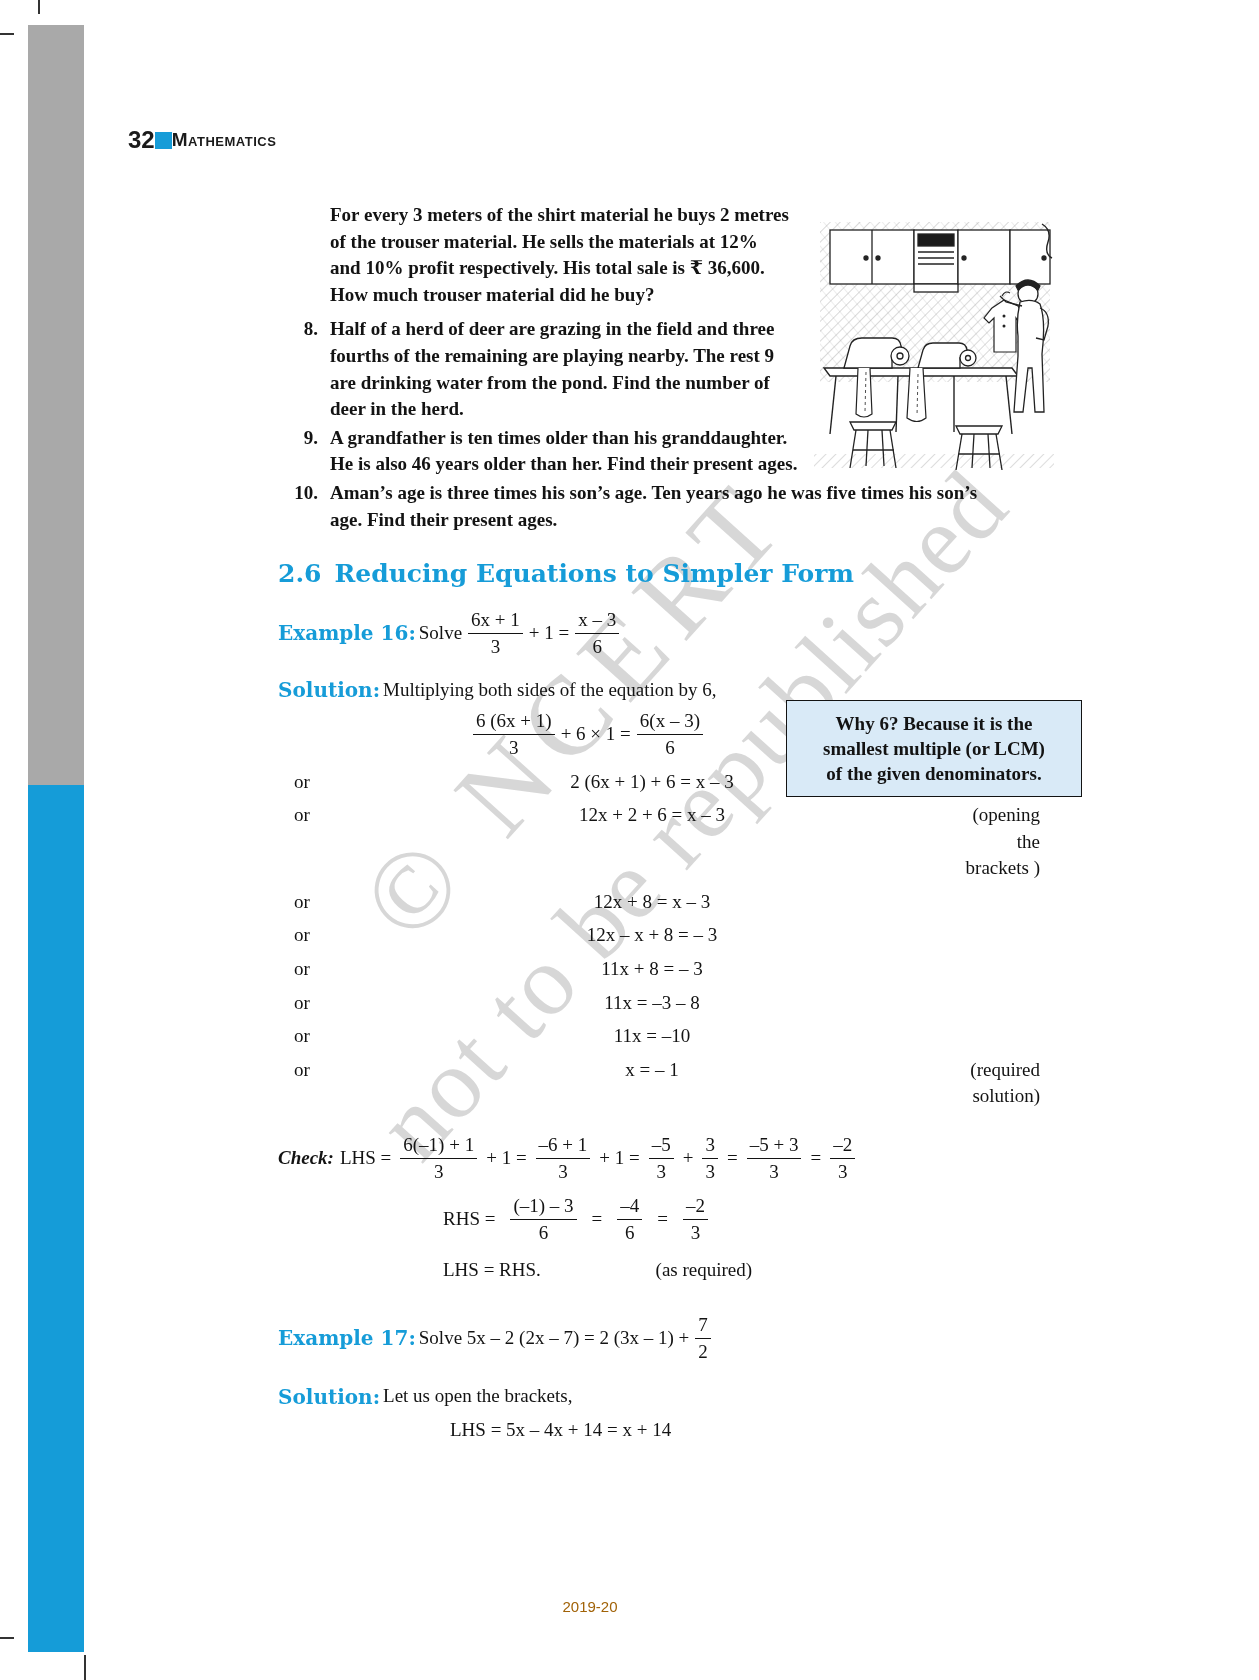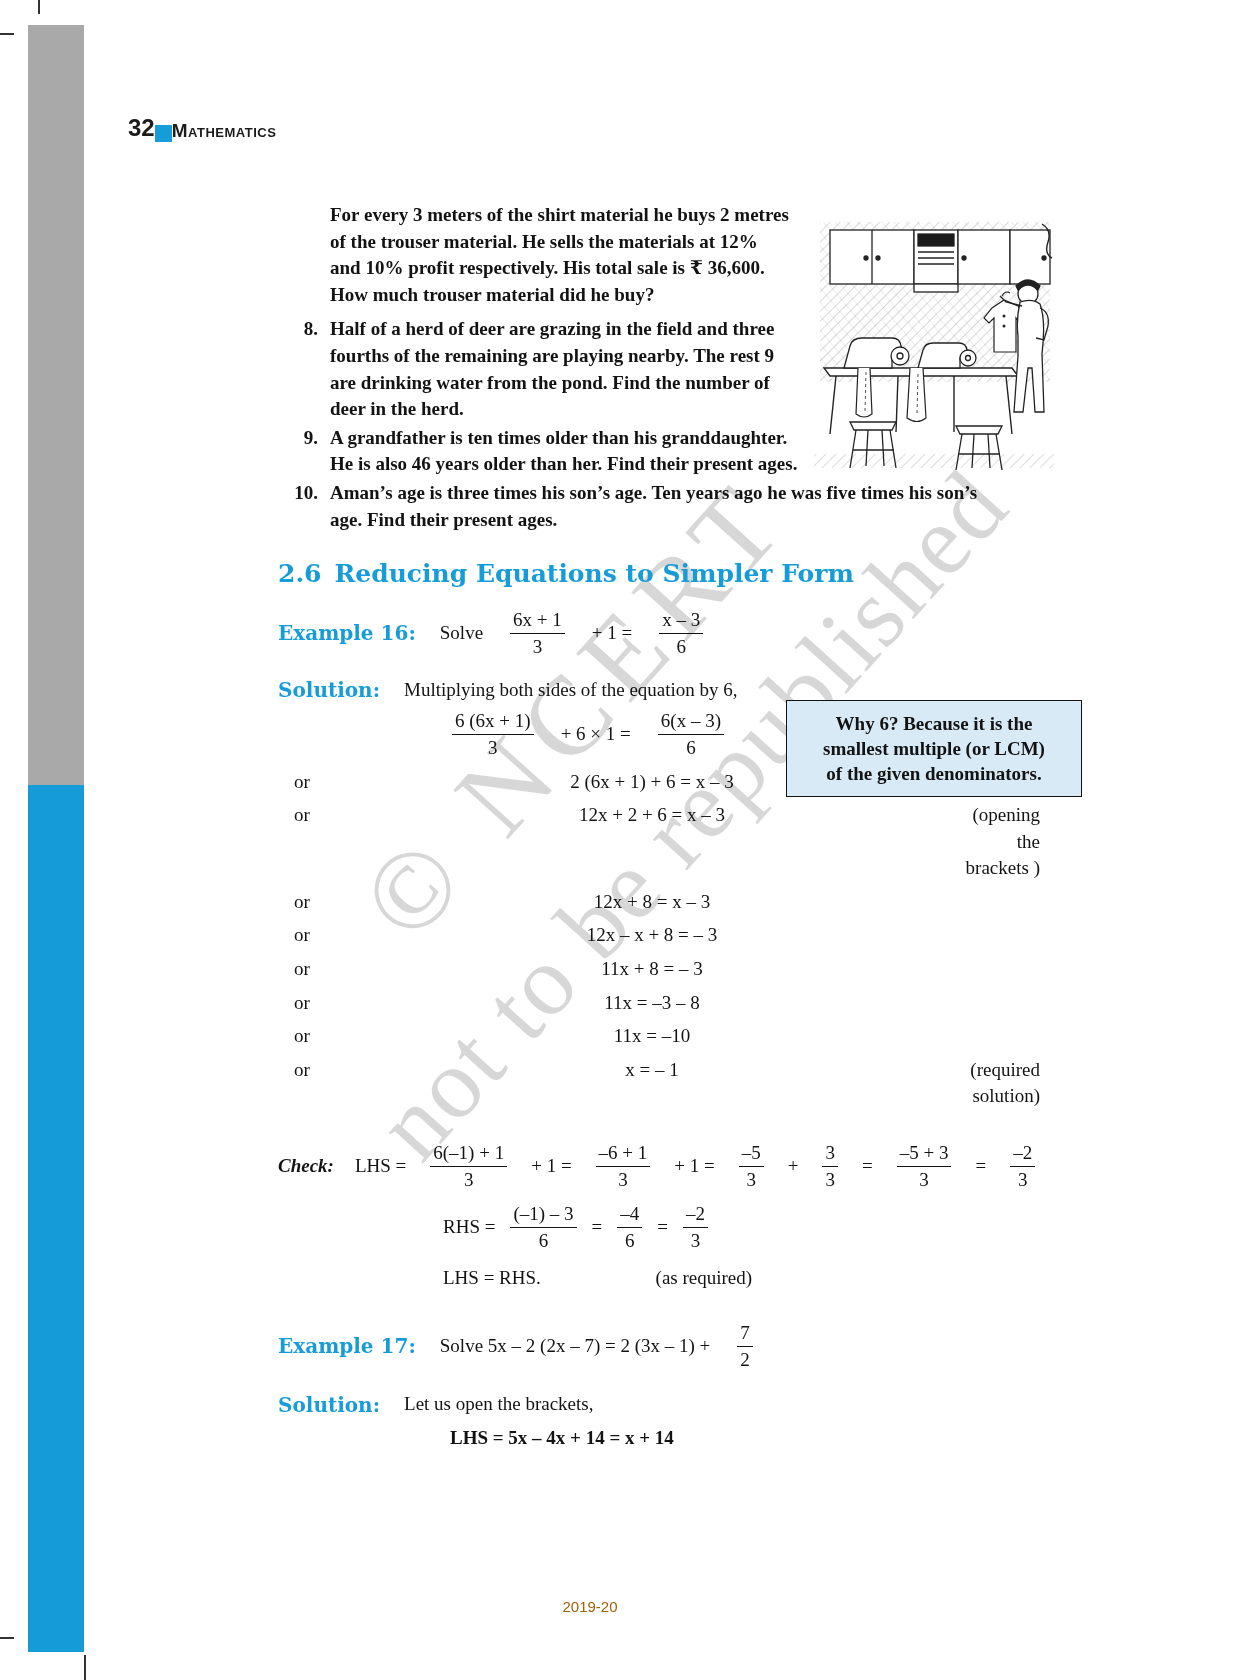--- a/index.html
+++ b/index.html
@@ -10,21 +10,21 @@
   }
   
   .sidebar-gray{position:absolute;left:28px;top:25px;width:56px;height:760px;background:#a9a9a9;}
   .sidebar-blue{position:absolute;left:28px;top:785px;width:56px;height:867px;background:#159cd8;}
   .crop{position:absolute;background:#333;}
   .crop.tl-v{left:38px;top:0;width:2px;height:14px;}
   .crop.l-h1{left:0;top:33px;width:14px;height:2px;}
   .crop.l-h2{left:0;top:1637px;width:14px;height:2px;}
   .crop.bl-v{left:84px;top:1655px;width:2px;height:25px;}
 
-  .page-header{position:absolute;left:128px;top:114px;display:flex;align-items:flex-end;z-index:3;}
+  .page-header{position:absolute;left:128px;top:126px;display:flex;align-items:center;z-index:3;}
   .page-num{font-family:"Liberation Sans",sans-serif;font-weight:bold;font-size:24px;color:#1b1b1b;}
   .hdr-square{width:17px;height:17px;background:#169cd8;display:inline-block;}
   .hdr-subject{font-family:"Liberation Sans",sans-serif;font-variant:small-caps;font-weight:600;
     font-size:19px;letter-spacing:.5px;color:#1b1b1b;}
 
   .watermark{
     position:absolute;left:105px;top:600px;width:1050px;z-index:1;
     transform:rotate(-48deg);transform-origin:50% 50%;
     text-align:center;color:rgba(155,155,155,.40);pointer-events:none;
     font-family:"Liberation Serif",serif;line-height:1.5;
@@ -44,36 +44,36 @@
   .problem .ptext{margin-left:12px;}
 
   .section-heading{margin:26px 0 0 0;color:#169cd8;font-family:"DejaVu Serif",serif;
     font-weight:bold;font-size:25px;line-height:1.2;display:flex;gap:13px;}
   .blue-label{color:#169cd8;font-family:"DejaVu Serif",serif;font-weight:bold;font-size:20px;}
 
   .frac{display:inline-block;vertical-align:middle;text-align:center;padding:0 3px;line-height:1.15;}
   .frac .fnum{display:block;padding:0 3px 2px;border-bottom:1.6px solid #131313;}
   .frac .fden{display:block;padding-top:2px;}
 
-  .eqline{display:flex;align-items:center;gap:24px;}
+  .eqline{display:flex;align-items:center;gap:3px;}
   .ex16{margin-top:20px;}
   .sol-intro{margin-top:18px;}
   .display-eq{margin-top:6px;justify-content:center;width:620px;}
   .steps{margin-top:10px;}
   .step{display:grid;grid-template-columns:58px 600px 1fr;align-items:baseline;margin:7px 16px;}
   .step .eq{text-align:center;}
   .step .note{text-align:right;}
-  .check-row{margin-top:32px;display:flex;align-items:center;gap:21px;}
+  .check-row{margin-top:24px;display:flex;align-items:center;gap:6px;}
   .check-label{font-weight:bold;font-style:italic;}
   .rhs-row{margin-top:12px;margin-left:165px;display:flex;align-items:center;gap:12px;}
   .conclusion{margin-top:14px;margin-left:165px;}
   .conclusion .note{display:inline-block;margin-left:110px;}
   .ex17{margin-top:30px;}
   .sol17{margin-top:20px;}
-  .final-eq{margin-top:6px;margin-left:172px;font-weight:bold;}
+  .final-eq{margin-top:6px;margin-left:172px;}
 
   .why-box{
     position:absolute;left:786px;top:700px;width:268px;z-index:3;
     background:#d9eaf7;border:1.7px solid #131313;padding:10px 13px;
     text-align:center;font-size:19px;line-height:1.32;
   }
   .illustration{position:absolute;left:806px;top:216px;z-index:2;}
 </style>
 </head>
 <body>

